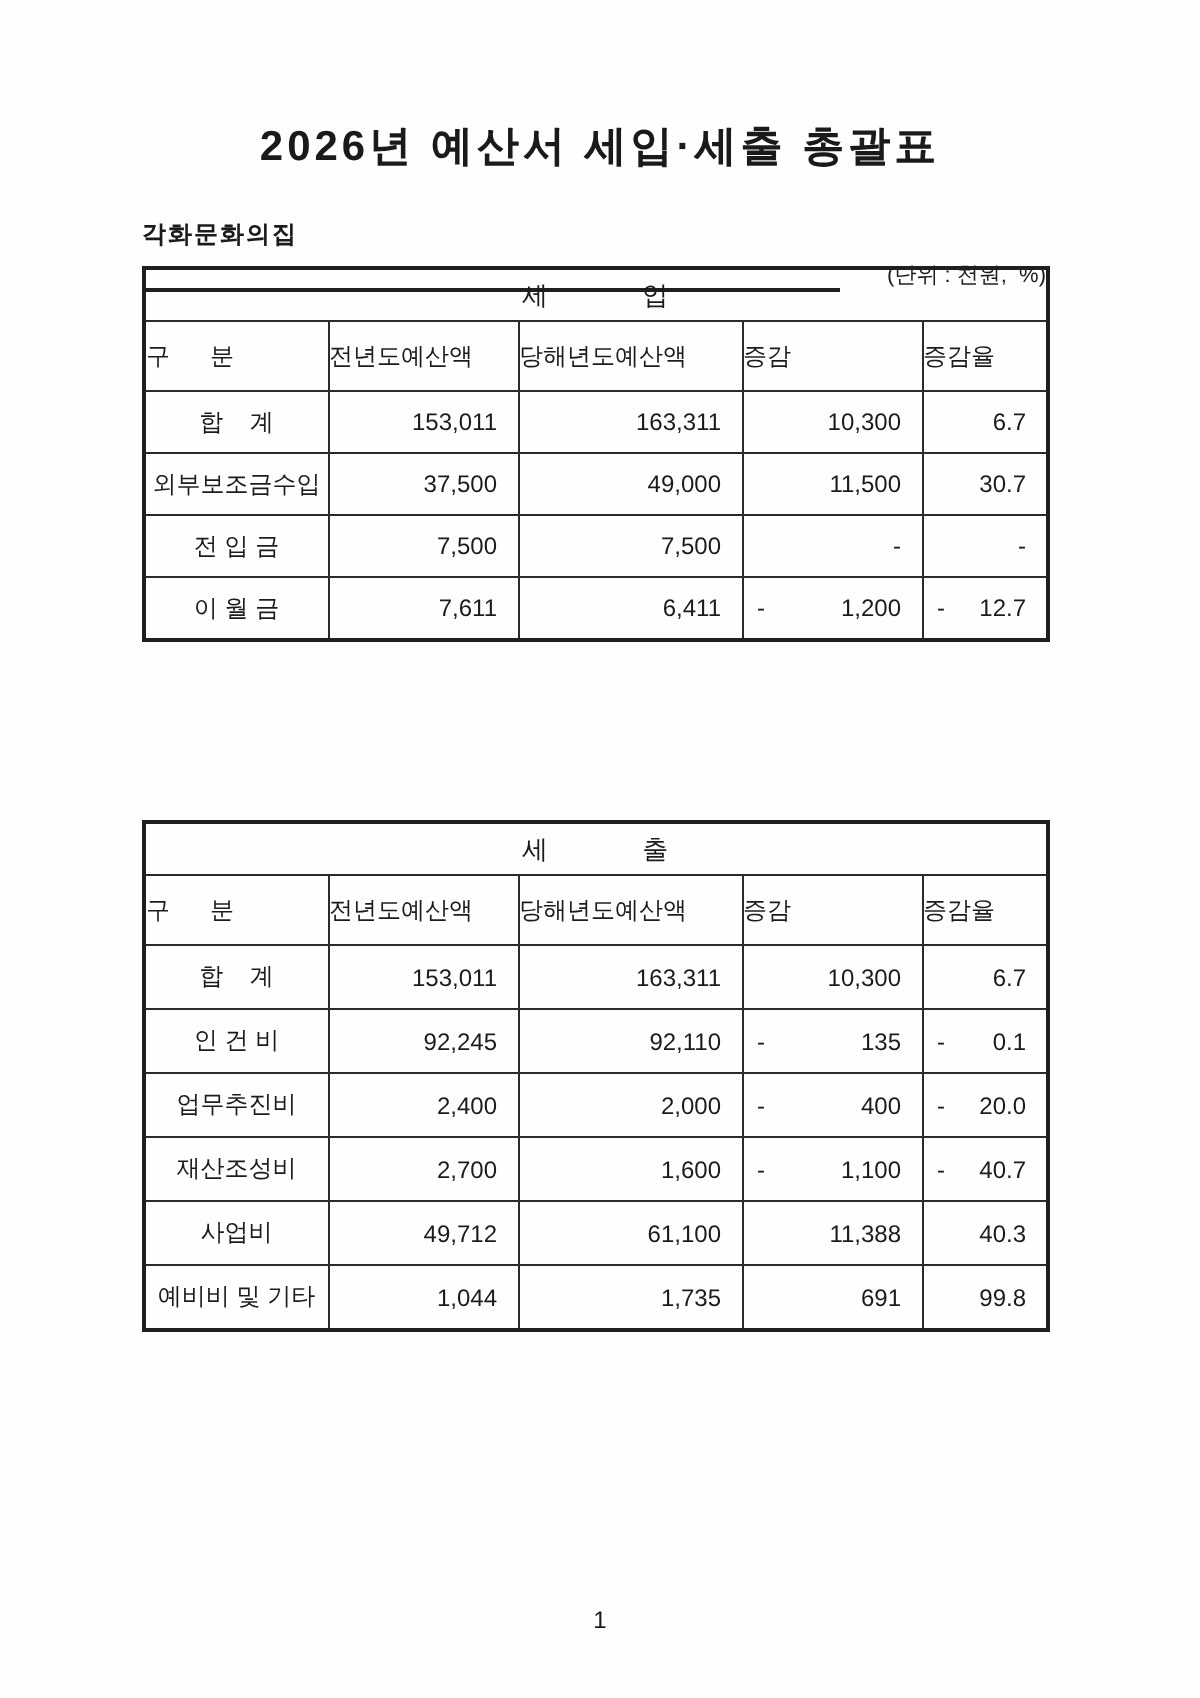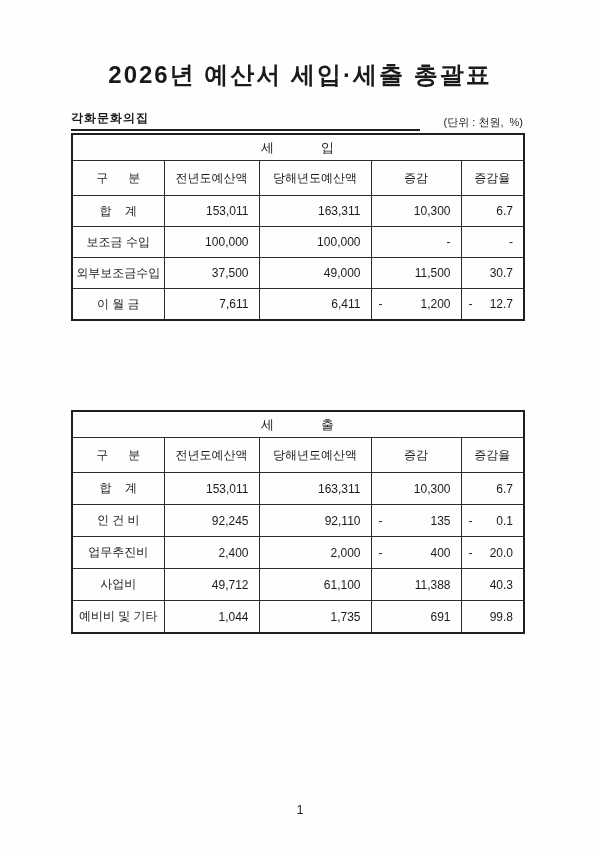--- a/index.html
+++ b/index.html
@@ -20,38 +20,38 @@
     background: #fefefe;
     overflow: hidden;
   }
   .doc-title {
     position: absolute;
     top: 59px;
     left: 0;
     width: 100%;
     margin: 0;
     text-align: center;
-    font-size: 24px;
+    font-size: 21px;
     font-weight: bold;
     letter-spacing: 2px;
     color: #1a1a1a;
     white-space: pre;
   }
   .meta-row {
     position: absolute;
     top: 108px;
     left: 71px;
     width: 452px;
     display: flex;
     align-items: flex-end;
   }
   .org-underline {
     flex: 1 1 auto;
     border-bottom: 2px solid #1f1f1f;
-    padding-bottom: 2px;
+    padding-bottom: 18px;
   }
   .org-name {
     font-size: 12px;
     font-weight: bold;
     letter-spacing: 1px;
     white-space: pre;
   }
   .unit-label {
     flex: 0 0 auto;
     margin-left: 24px;
@@ -79,21 +79,21 @@
   .t-title {
     height: 25px;
     text-align: center;
     font-size: 13px;
     letter-spacing: 1px;
     white-space: pre;
     margin-left: 20px;
   }
   .t-head td {
     height: 34px;
-    text-align: center;
+    text-align: left;
     white-space: pre;
   }
   .data-row td { height: 30px; }
   .expense .data-row td { height: 31px; }
   .c-label {
     text-align: center;
     white-space: pre;
     margin-left: 28px;
   }
   .c-num {
@@ -163,56 +163,56 @@
             </div>
           </td>
         <td class="c-sv">
             <div class="sv">
               <span class="sign"></span>
               <span class="val">6.7</span>
             </div>
           </td>
       </tr>
 
-      <tr class="data-row">
-        <td class="c-label">보조금 수입</td>
-        <td class="c-num">100,000</td>
-        <td class="c-num">100,000</td>
-        <td class="c-sv">
-            <div class="sv">
-              <span class="sign"></span>
-              <span class="val">-</span>
-            </div>
-          </td>
-        <td class="c-sv">
-            <div class="sv">
-              <span class="sign"></span>
-              <span class="val">-</span>
-            </div>
-          </td>
-      </tr>
 
       <tr class="data-row">
         <td class="c-label">외부보조금수입</td>
         <td class="c-num">37,500</td>
         <td class="c-num">49,000</td>
         <td class="c-sv">
             <div class="sv">
               <span class="sign"></span>
               <span class="val">11,500</span>
             </div>
           </td>
         <td class="c-sv">
             <div class="sv">
               <span class="sign"></span>
               <span class="val">30.7</span>
             </div>
           </td>
       </tr>
 
+      <tr class="data-row">
+        <td class="c-label">전 입 금</td>
+        <td class="c-num">7,500</td>
+        <td class="c-num">7,500</td>
+        <td class="c-sv">
+            <div class="sv">
+              <span class="sign"></span>
+              <span class="val">-</span>
+            </div>
+          </td>
+        <td class="c-sv">
+            <div class="sv">
+              <span class="sign"></span>
+              <span class="val">-</span>
+            </div>
+          </td>
+      </tr>
 
       <tr class="data-row">
         <td class="c-label">이 월 금</td>
         <td class="c-num">7,611</td>
         <td class="c-num">6,411</td>
         <td class="c-sv">
             <div class="sv">
               <span class="sign">-</span>
               <span class="val">1,200</span>
             </div>
@@ -296,20 +296,37 @@
           </td>
         <td class="c-sv">
             <div class="sv">
               <span class="sign">-</span>
               <span class="val">20.0</span>
             </div>
           </td>
       </tr>
 
 
+      <tr class="data-row">
+        <td class="c-label">재산조성비</td>
+        <td class="c-num">2,700</td>
+        <td class="c-num">1,600</td>
+        <td class="c-sv">
+            <div class="sv">
+              <span class="sign">-</span>
+              <span class="val">1,100</span>
+            </div>
+          </td>
+        <td class="c-sv">
+            <div class="sv">
+              <span class="sign">-</span>
+              <span class="val">40.7</span>
+            </div>
+          </td>
+      </tr>
 
       <tr class="data-row">
         <td class="c-label">사업비</td>
         <td class="c-num">49,712</td>
         <td class="c-num">61,100</td>
         <td class="c-sv">
             <div class="sv">
               <span class="sign"></span>
               <span class="val">11,388</span>
             </div>

